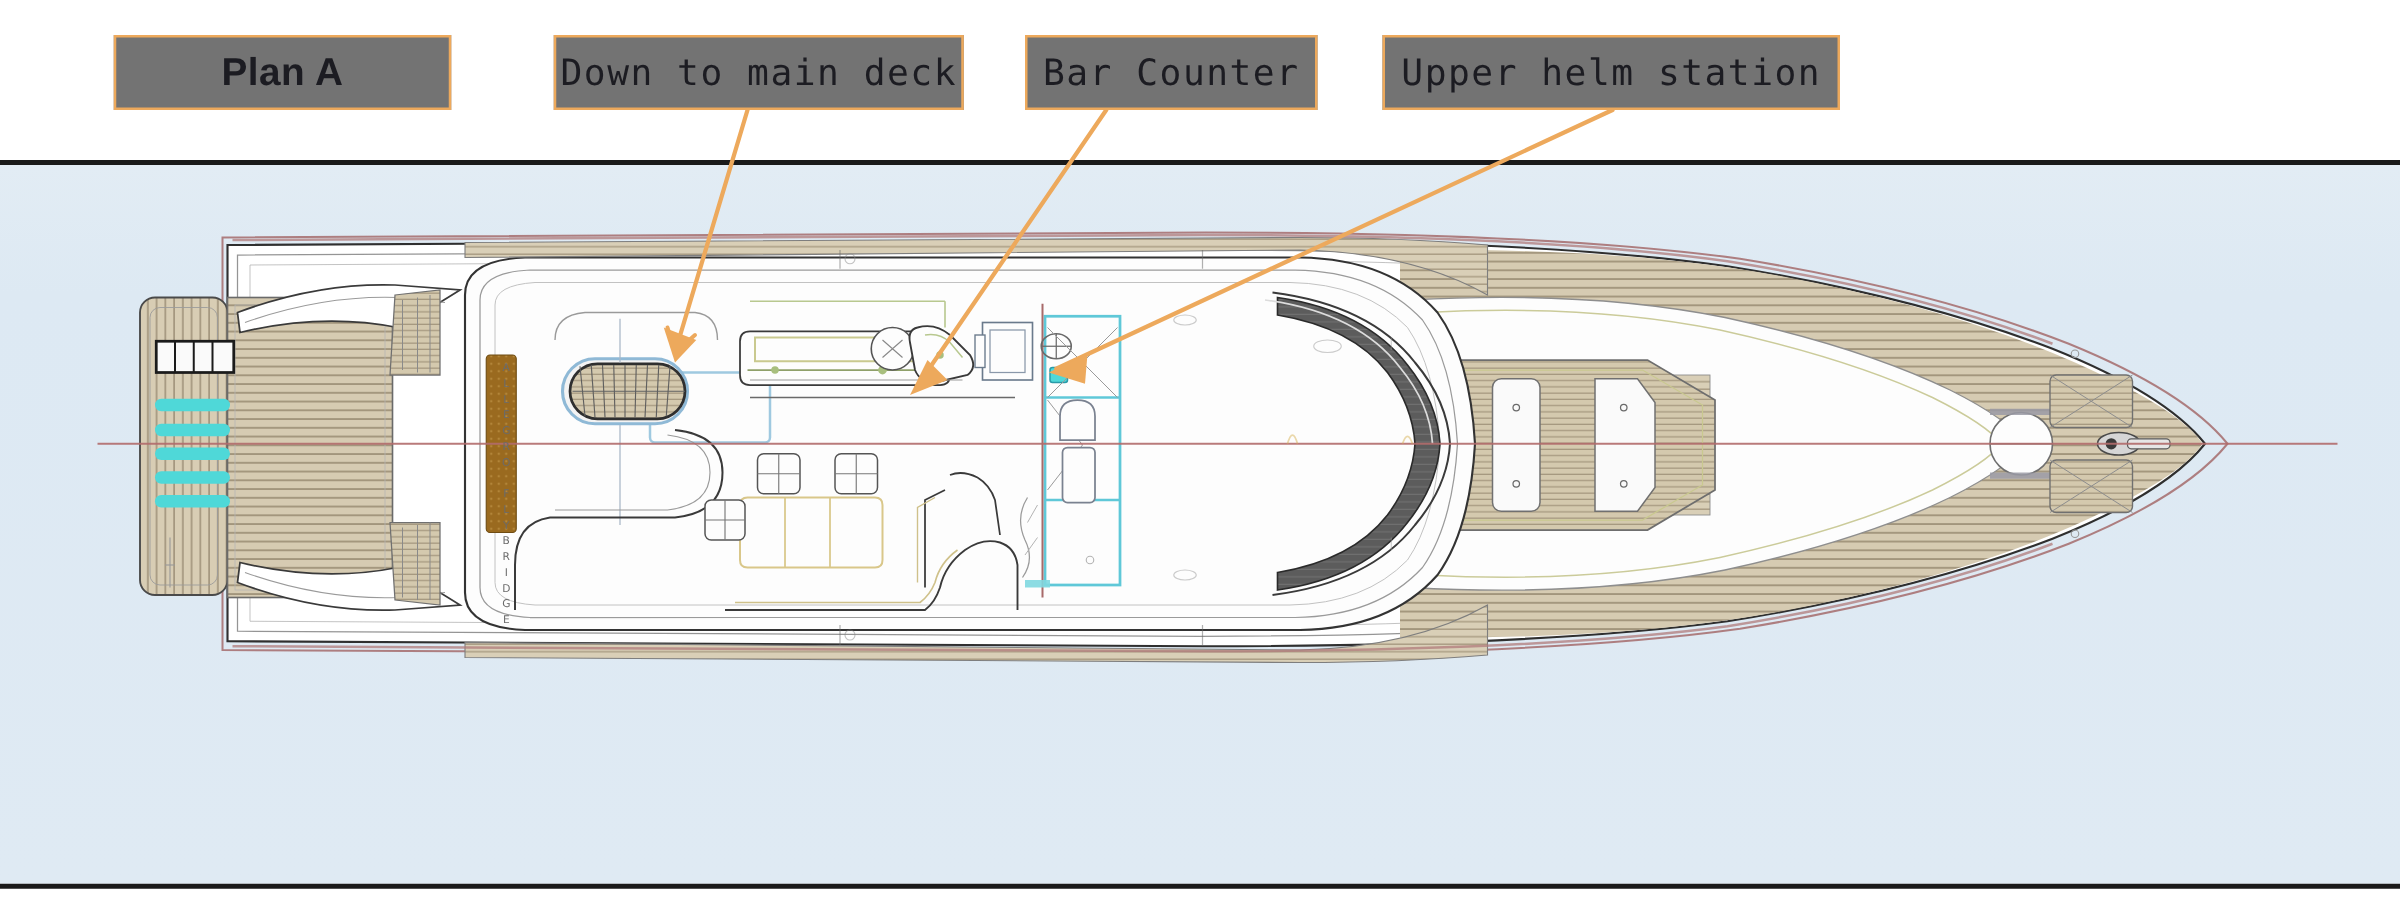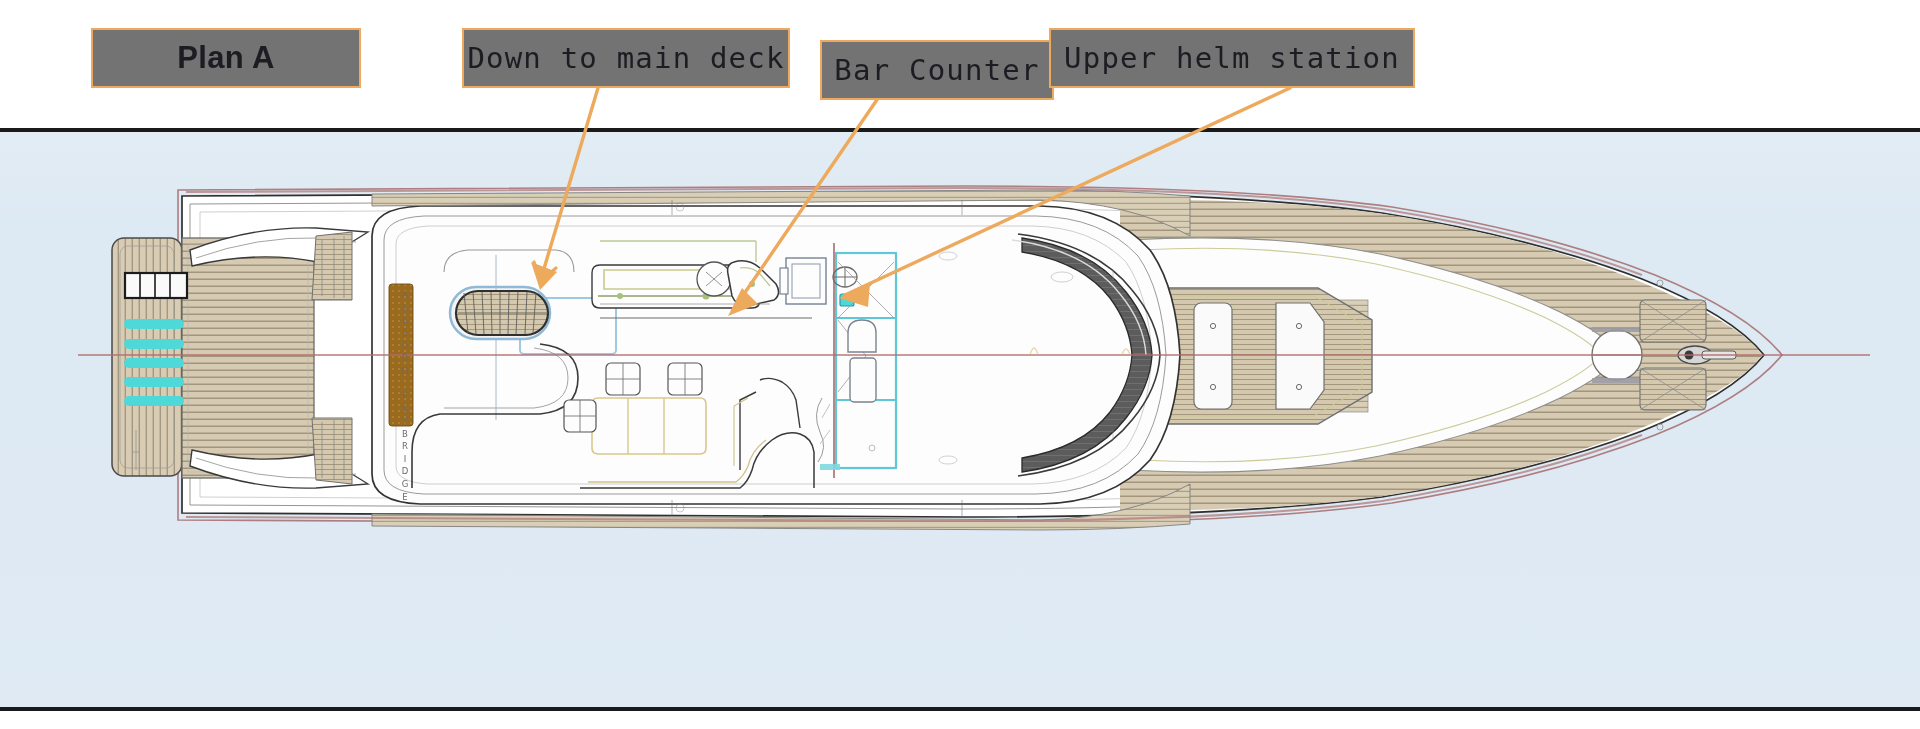--- a/index.html
+++ b/index.html
@@ -426,26 +426,26 @@
       </g>
     </g>
   </svg>
 
   <div style="position:absolute;z-index:60;left:0;top:0;width:1920px;height:729px;pointer-events:none;">
 
     <div class="callout callout-bold" style="left:91px;top:28px;width:270px;height:60px;pointer-events:auto;">
       <span>Plan A</span>
     </div>
 
-    <div class="callout callout-mono" style="left:462px;top:28px;width:328px;height:60px;pointer-events:auto;">
+    <div class="callout callout-mono" style="left:443px;top:28px;width:328px;height:60px;pointer-events:auto;">
       <span>Down to main deck</span>
     </div>
 
-    <div class="callout callout-mono" style="left:820px;top:40px;width:234px;height:60px;pointer-events:auto;">
+    <div class="callout callout-mono" style="left:820px;top:28px;width:234px;height:60px;pointer-events:auto;">
       <span>Bar Counter</span>
     </div>
 
-    <div class="callout callout-mono" style="left:1049px;top:28px;width:366px;height:60px;pointer-events:auto;">
+    <div class="callout callout-mono" style="left:1106px;top:28px;width:366px;height:60px;pointer-events:auto;">
       <span>Upper helm station</span>
     </div>
   </div>
 
 </div>
 
 </body></html>

